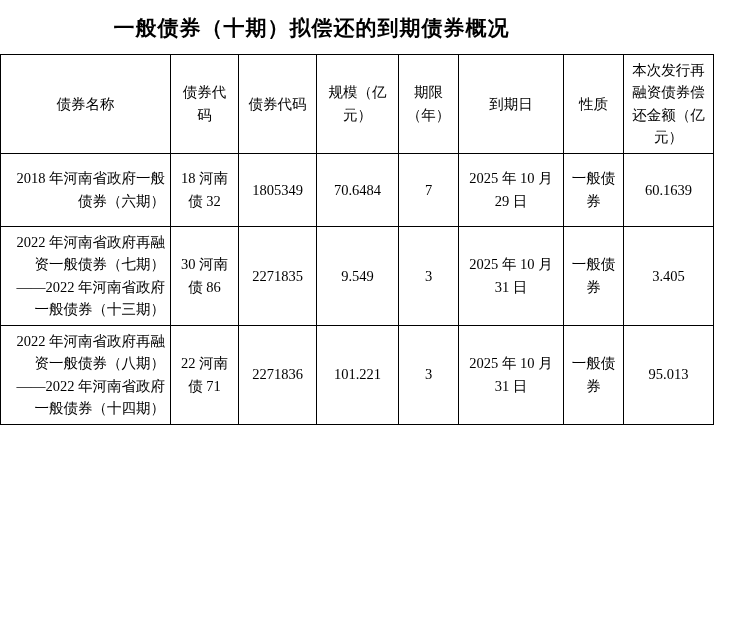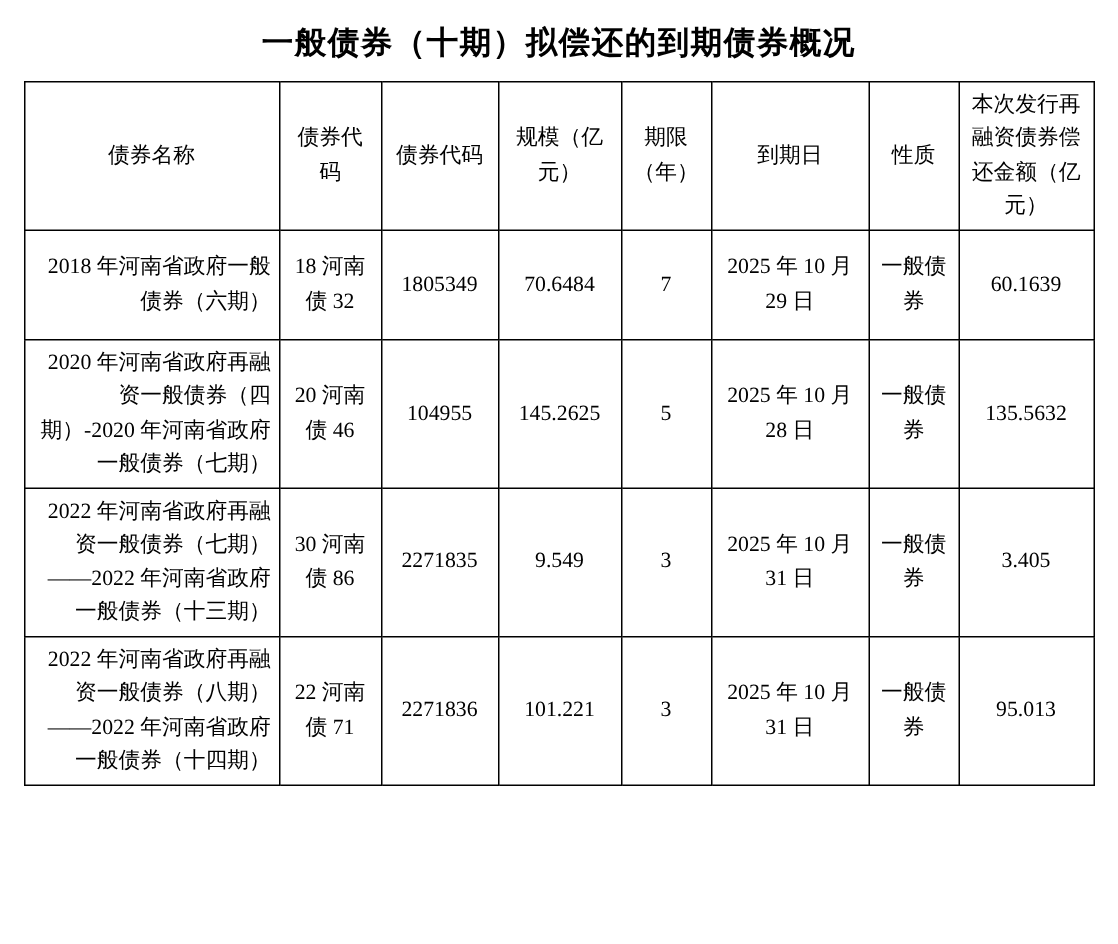--- a/index.html
+++ b/index.html
@@ -8,21 +8,21 @@
     background: #ffffff;
   }
   body {
     width: 745px;
     height: 629px;
     font-family: "Liberation Serif", "DejaVu Serif", serif;
     color: #000000;
     overflow: hidden;
   }
   .page {
-    width: 745px;
+    width: 623px;
     height: 629px;
     position: relative;
     box-sizing: border-box;
     padding: 0;
   }
   .doc-title {
     text-align: center;
     font-size: 21px;
     font-weight: bold;
     letter-spacing: 1px;
@@ -103,30 +103,20 @@
         <td class="c-name">2018 年河南省政府一般债券（六期）</td>
         <td class="c-center">18 河南债 32</td>
         <td class="c-center">1805349</td>
         <td class="c-center">70.6484</td>
         <td class="c-center">7</td>
         <td class="c-center">2025 年 10 月 29 日</td>
         <td class="c-center">一般债券</td>
         <td class="c-center">60.1639</td>
       </tr>
       <tr class="row-tall">
-        <td class="c-name">2020 年河南省政府再融资一般债券（四期）-2020 年河南省政府一般债券（七期）</td>
-        <td class="c-center">20 河南债 46</td>
-        <td class="c-center">104955</td>
-        <td class="c-center">145.2625</td>
-        <td class="c-center">5</td>
-        <td class="c-center">2025 年 10 月 28 日</td>
-        <td class="c-center">一般债券</td>
-        <td class="c-center">135.5632</td>
-      </tr>
-      <tr class="row-tall">
         <td class="c-name">2022 年河南省政府再融资一般债券（七期）——2022 年河南省政府一般债券（十三期）</td>
         <td class="c-center">30 河南债 86</td>
         <td class="c-center">2271835</td>
         <td class="c-center">9.549</td>
         <td class="c-center">3</td>
         <td class="c-center">2025 年 10 月 31 日</td>
         <td class="c-center">一般债券</td>
         <td class="c-center">3.405</td>
       </tr>
       <tr class="row-tall">

